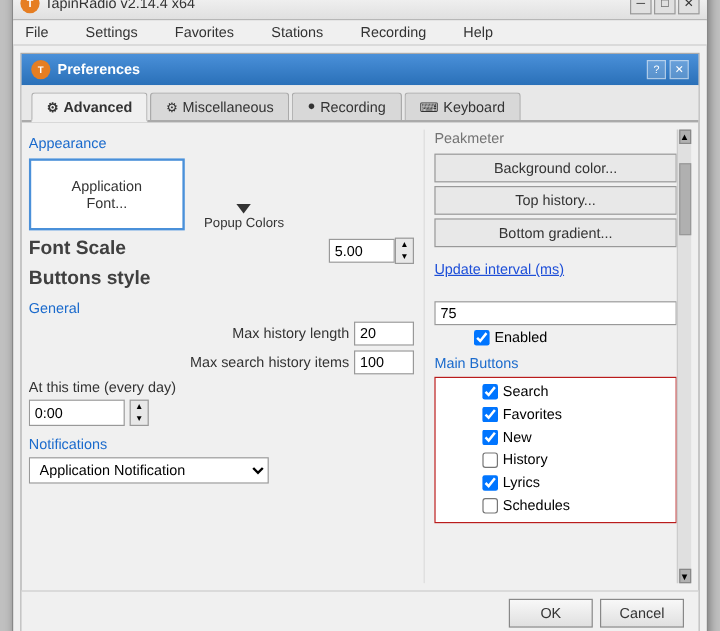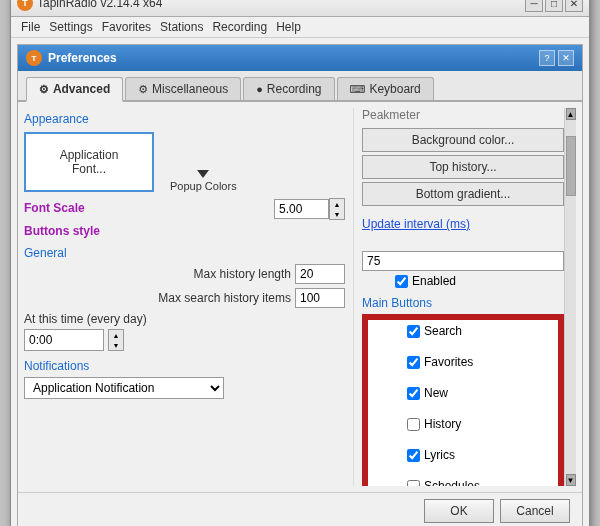--- a/index.html
+++ b/index.html
@@ -61,21 +61,21 @@
       align-items: center;
       justify-content: center;
       font-size: 10px;
       color: #333;
     }
     .menubar {
       background: #f0f0f0;
       border-bottom: 1px solid #ccc;
       padding: 2px 6px;
       display: flex;
-      gap: 1px;
+      gap: 23px;
       font-size: 12px;
       color: #333;
     }
     .menubar span { cursor: pointer; padding: 1px 4px; }
     .dialog {
       background: #f0f0f0;
       margin: 6px;
       border: 1px solid #aaa;
     }
     .dialog-title {
@@ -256,22 +256,22 @@
       gap: 4px;
       margin-bottom: 3px;
       font-size: 12px;
       padding-left: 33px;
     }
     .checkbox-row input[type="checkbox"] {
       cursor: pointer;
     }
     .bold-label {
       font-weight: bold;
-      font-size: 12px;
-      color: #a21caf;
+      font-size: 16px;
+      color: #404040;
       margin-bottom: 3px;
     }
     .general-section {
       margin-bottom: 8px;
     }
     .general-title {
       color: #1a6acc;
       font-size: 12px;
       margin-bottom: 4px;
     }
@@ -324,26 +324,26 @@
     }
     .main-buttons-section {
       margin-top: 8px;
     }
     .main-buttons-title {
       color: #1a6acc;
       font-size: 12px;
       margin-bottom: 4px;
     }
     .checkbox-list {
-      border: 6px solid #b91c1c;
+      border: 1px solid #b91c1c;
       background: white;
       padding: 4px 6px;
       display: flex;
       flex-direction: column;
-      gap: 14px;
+      gap: 2px;
     }
     .dialog-footer {
       display: flex;
       justify-content: flex-end;
       gap: 6px;
       padding: 6px 12px;
       border-top: 1px solid #ccc;
       background: #f0f0f0;
     }
     .footer-btn {

